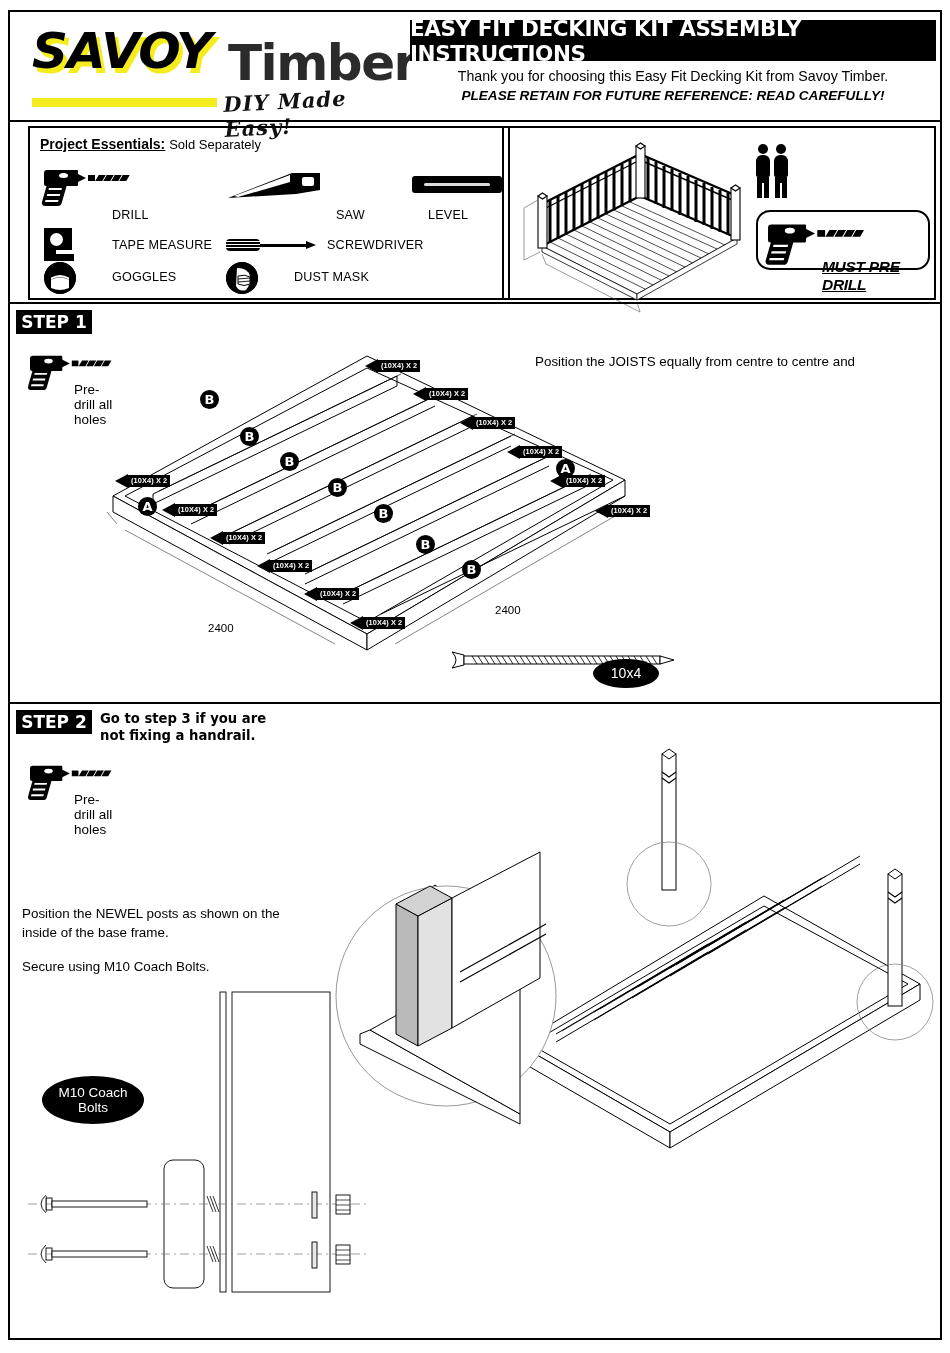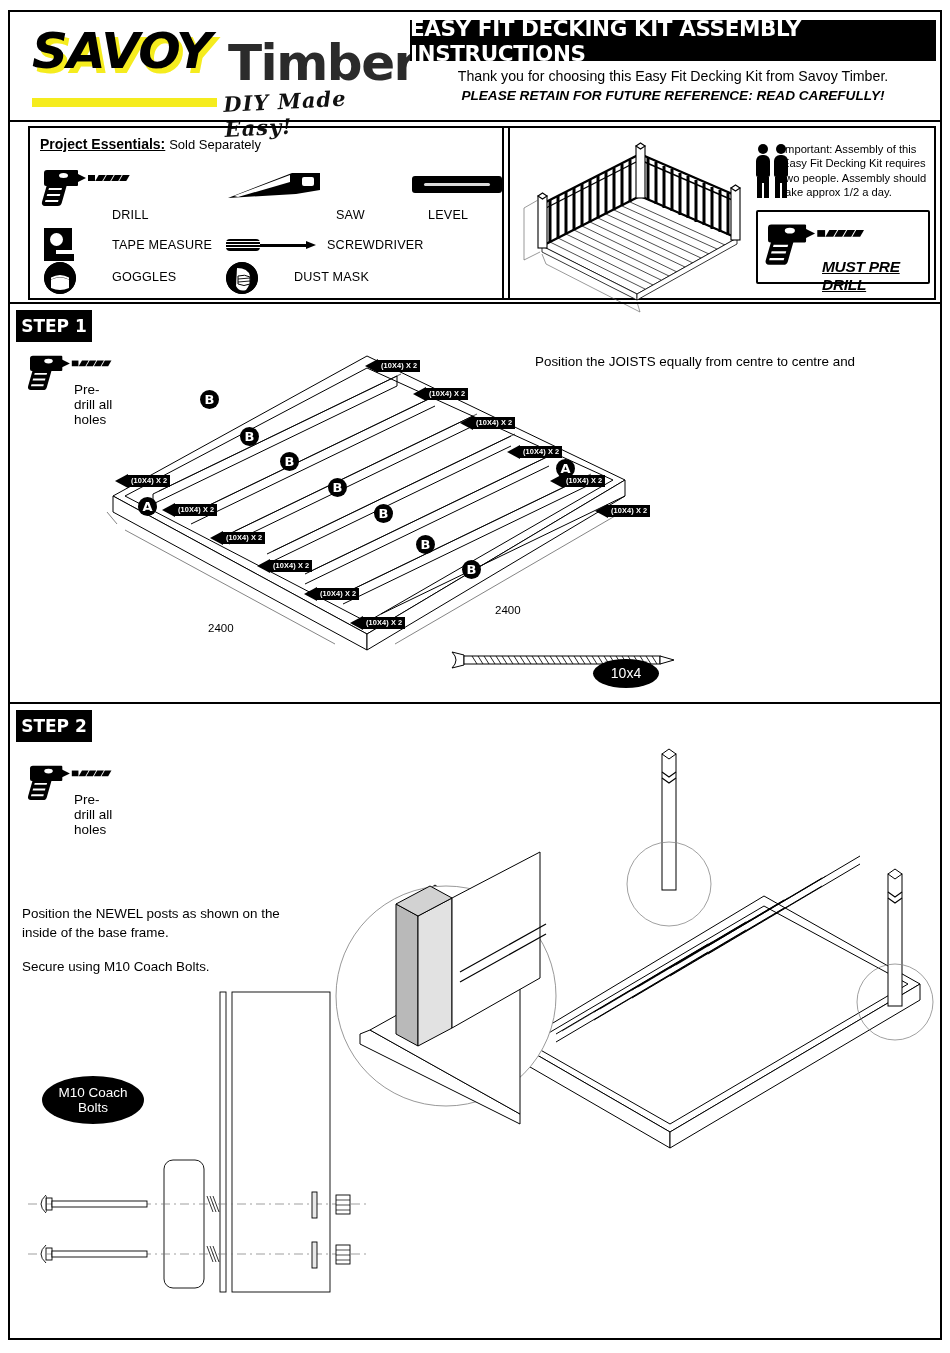--- a/index.html
+++ b/index.html
@@ -111,33 +111,33 @@
 
   .important { position:absolute; left:278px; top:14px; width:148px; font-size:11.2px; line-height:1.28; }
   .people { position:absolute; left:252px; top:16px; width:34px; height:54px; }
   .person { position:absolute; width:14px; height:54px; }
   .person .head { position:absolute; left:2px; top:0; width:10px; height:10px; border-radius:50%; background:#000; }
   .person .torso { position:absolute; left:0; top:11px; width:14px; height:22px; background:#000; border-radius:6px 6px 2px 2px; }
   .person .legs { position:absolute; left:1px; top:33px; width:12px; height:21px; background:#000; }
   .person .legs:after { content:""; position:absolute; left:5px; top:6px; width:2px; height:15px; background:#fff; }
 
   .predrill-box {
-    position:absolute; left:252px; top:82px; width:174px; height:74px;
-    border:2px solid #000; border-radius:2px;
+    position:absolute; left:252px; top:82px; width:174px; height:60px;
+    border:2px solid #000; border-radius:14px;
   }
   .predrill-text {
     position:absolute; left:64px; top:46px;
     font-size:15.5px; font-weight:bold; font-style:italic;
     text-decoration:underline; letter-spacing:-0.3px;
   }
 
   
   .step-sec { position:absolute; left:0; width:930px; border-top:2px solid #000; }
   .step-badge {
-    position:absolute; left:6px; top:6px; width:76px; height:32px;
+    position:absolute; left:6px; top:6px; width:76px; height:24px;
     background:#000; color:#fff;
     font-family:"DejaVu Sans", sans-serif; font-weight:bold; font-size:17px;
     display:flex; align-items:center; justify-content:center;
   }
   .step-note {
     position:absolute; left:90px; top:6px;
     font-family:"DejaVu Sans", sans-serif; font-weight:bold;
     font-size:13.2px; line-height:1.3;
   }
   .predrill-small { position:absolute; }
@@ -371,21 +371,20 @@
             <div class="torso"></div>
             <div class="legs"></div>
           </div>
         <div class="person" style="left:18px;">
             <div class="head"></div>
             <div class="torso"></div>
             <div class="legs"></div>
           </div>
       </div>
 
-      <div class="important">Important: Assembly of this Easy Fit Decking Kit requires two people. Assembly should take approx 1/2 a day.</div>
 
       <div class="predrill-box">
         <div style="position:absolute; left:10px; top:8px;">
           <div class="drill" style="transform:scale(1.12); transform-origin:left top;">
             <div class="body"></div>
               <div class="nose"></div>
               <div class="hole"></div>
             <div class="grip">
                 <i style="top:4px;"></i>
                 <i style="top:10px;"></i>
@@ -550,20 +549,24 @@
                    M172 12 L177 20 M178 12 L183 20 M184 12 L189 20 M190 12 L195 20 M196 12 L201 20
                    M202 12 L207 20"></path>
         </g>
       </svg>
     </div>
     <div class="oval" style="left:583px; top:355px; width:66px; height:29px; font-size:14px;">10x4</div>
   </div>
 
   <div class="step-sec" style="top:690px; height:638px;">
     <div class="step-badge">STEP 2</div>
+    <div class="step-note">
+      <div>Go to step 3 if you are</div>
+      <div>not fixing a handrail.</div>
+    </div>
 
     <div class="predrill-small" style="left:20px; top:58px;">
       <div class="drill" style="transform:scale(0.95); transform-origin:left top;">
         <div class="body"></div>
           <div class="nose"></div>
           <div class="hole"></div>
         <div class="grip">
             <i style="top:4px;"></i>
             <i style="top:10px;"></i>
             <i style="top:16px;"></i>

